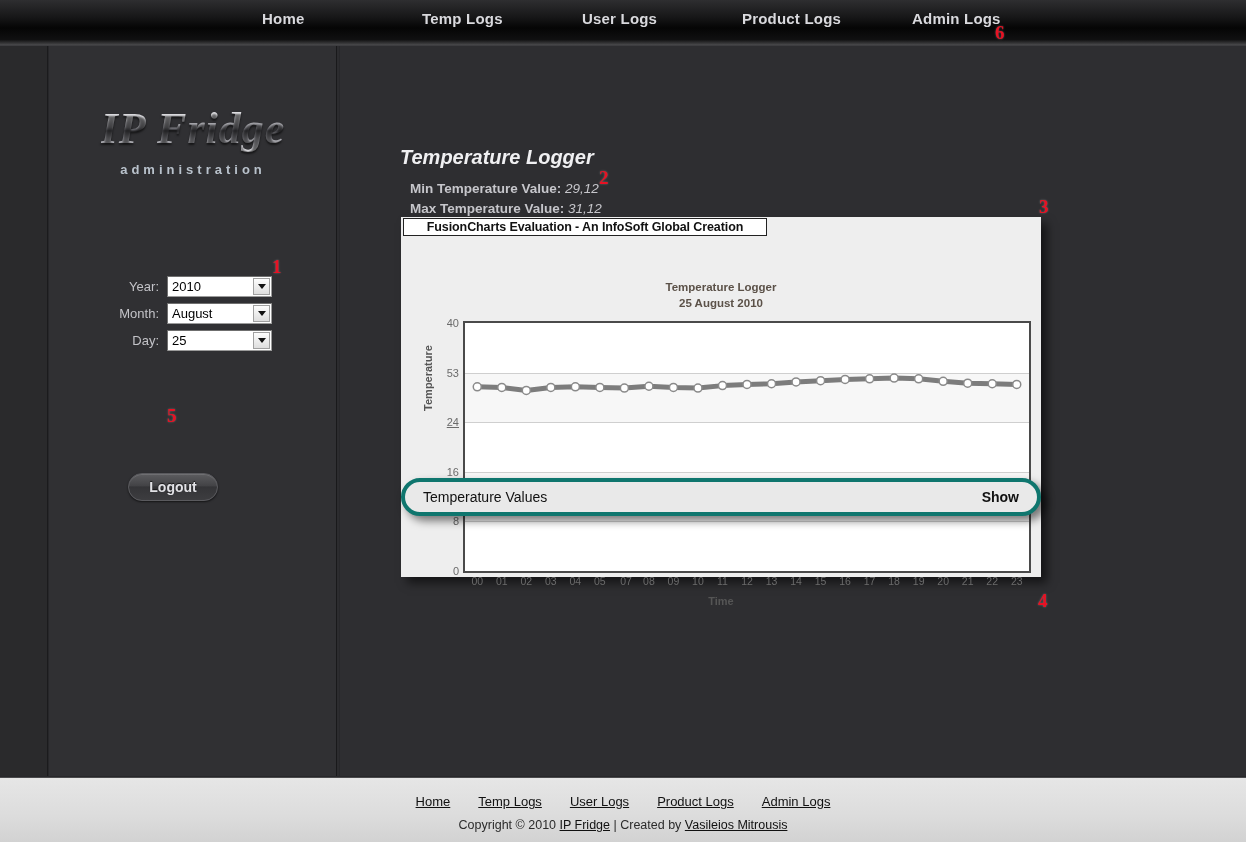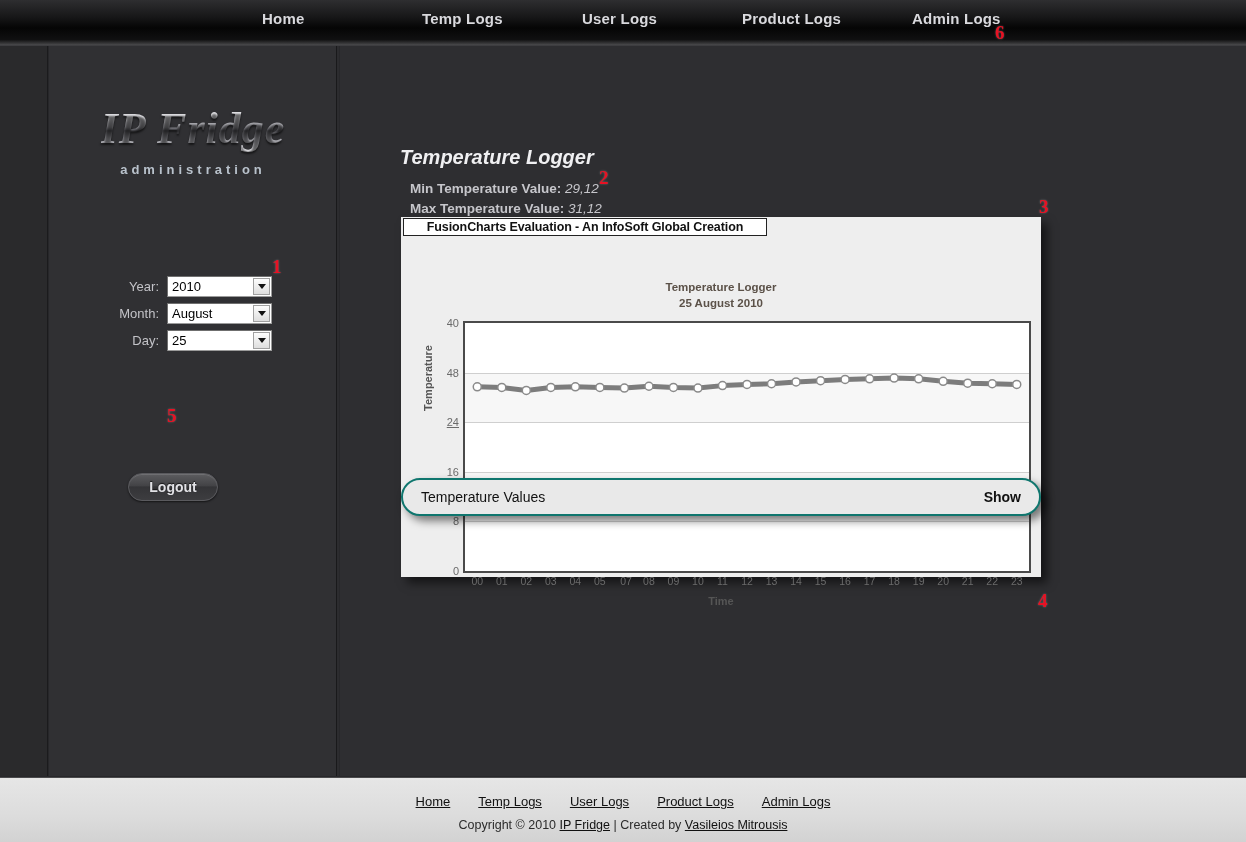--- a/index.html
+++ b/index.html
@@ -235,21 +235,21 @@
   }
   .band { position: absolute; left: 0; width: 100%; background: #f7f7f7; }
   .gridline { position: absolute; left: 0; width: 100%; height: 1px; background: #cfcfcf; }
   #plotsvg { position: absolute; left: 0; top: 0; }
 
   
   #values-panel {
     position: absolute; left: 61px; top: 432px;
     width: 640px; height: 38px;
     background: #e9e9e9;
-    border: 2px solid #0f766e;
+    border: 4px solid #0f766e;
     border-radius: 19px;
     box-shadow: 5px 5px 8px rgba(0,0,0,.5);
     display: flex; align-items: center;
     padding: 0 18px;
     justify-content: space-between;
   }
   #values-label { font-size: 14px; color: #111; }
   #values-show { font-size: 14px; font-weight: bold; color: #111; cursor: pointer; }
 
   
@@ -368,21 +368,21 @@
       <div class="chart-title" id="chart-title-2">25 August 2010</div>
 
       <div id="plotwrap">
         <div id="yaxis-title">Temperature</div>
         <div id="xaxis-title">Time</div>
         <div id="ylabels">
             <div class="ylabel" style="top: 354px;">0</div>
             <div class="ylabel" style="top: 304.4px;">8</div>
             <div class="ylabel" style="top: 254.8px;">16</div>
             <div class="ylabel" style="top: 205.2px; text-decoration: underline;">24</div>
-            <div class="ylabel" style="top: 155.6px;">48</div>
+            <div class="ylabel" style="top: 155.6px;">53</div>
             <div class="ylabel" style="top: 106px;">40</div>
           </div>
         <div id="plotarea">
             <div class="band" style="top: 49.6px; height: 49.6px;"></div>
             <div class="band" style="top: 148.8px; height: 49.6px;"></div>
           <div class="gridline" style="top: 198.4px;"></div>
             <div class="gridline" style="top: 148.8px;"></div>
             <div class="gridline" style="top: 99.2px;"></div>
             <div class="gridline" style="top: 49.6px;"></div>
             <svg id="plotsvg" width="564" height="248">

